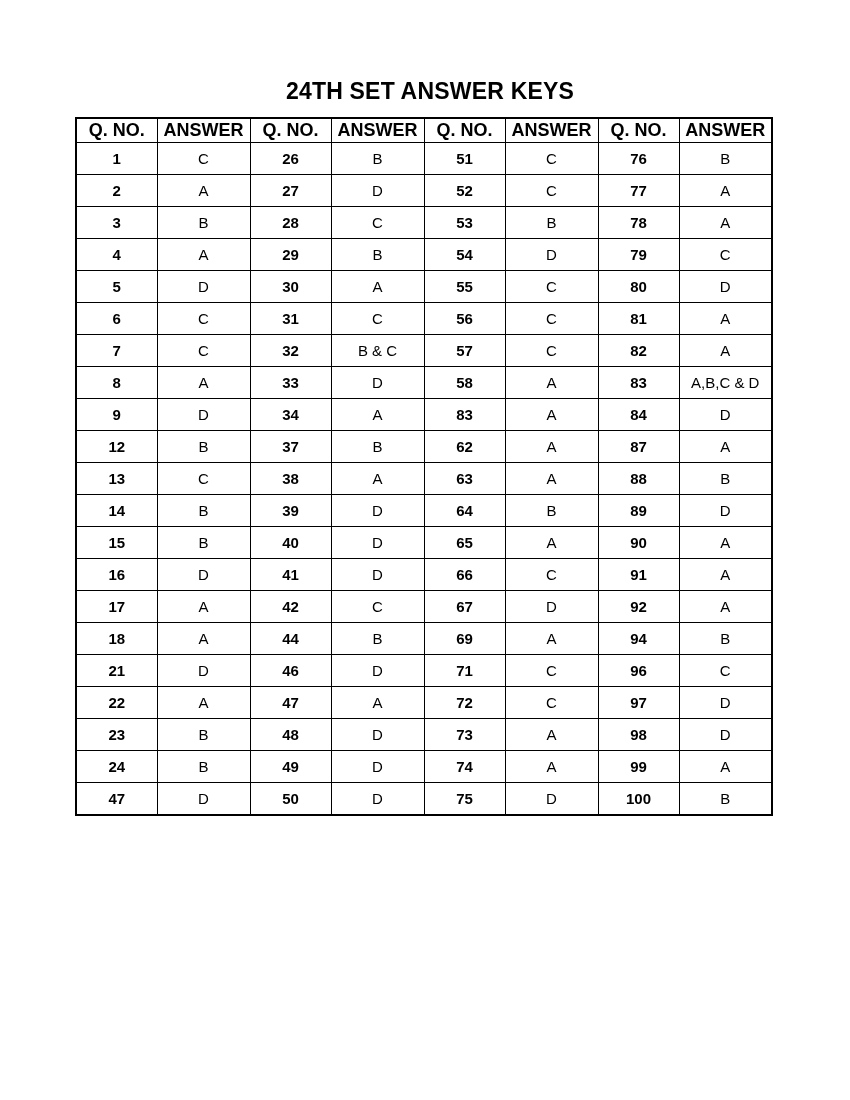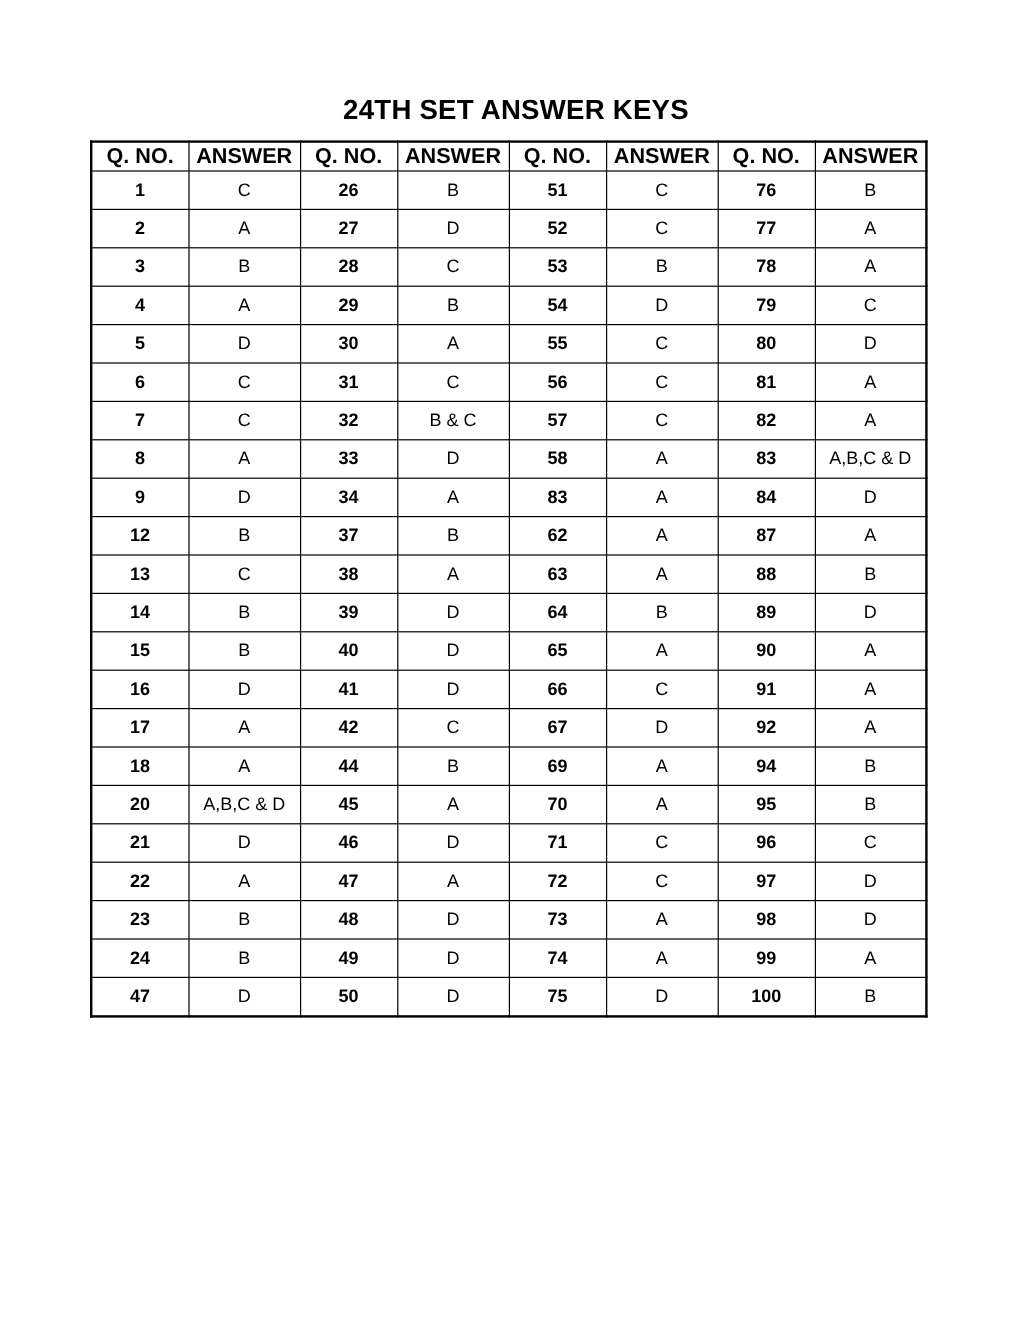--- a/index.html
+++ b/index.html
@@ -245,30 +245,20 @@
           <td class="qno-cell">18</td>
           <td class="answer-cell">A</td>
           <td class="qno-cell">44</td>
           <td class="answer-cell">B</td>
           <td class="qno-cell">69</td>
           <td class="answer-cell">A</td>
           <td class="qno-cell">94</td>
           <td class="answer-cell">B</td>
         </tr>
         <tr>
-          <td class="qno-cell">20</td>
-          <td class="answer-cell">A,B,C &amp; D</td>
-          <td class="qno-cell">45</td>
-          <td class="answer-cell">A</td>
-          <td class="qno-cell">70</td>
-          <td class="answer-cell">A</td>
-          <td class="qno-cell">95</td>
-          <td class="answer-cell">B</td>
-        </tr>
-        <tr>
           <td class="qno-cell">21</td>
           <td class="answer-cell">D</td>
           <td class="qno-cell">46</td>
           <td class="answer-cell">D</td>
           <td class="qno-cell">71</td>
           <td class="answer-cell">C</td>
           <td class="qno-cell">96</td>
           <td class="answer-cell">C</td>
         </tr>
         <tr>

